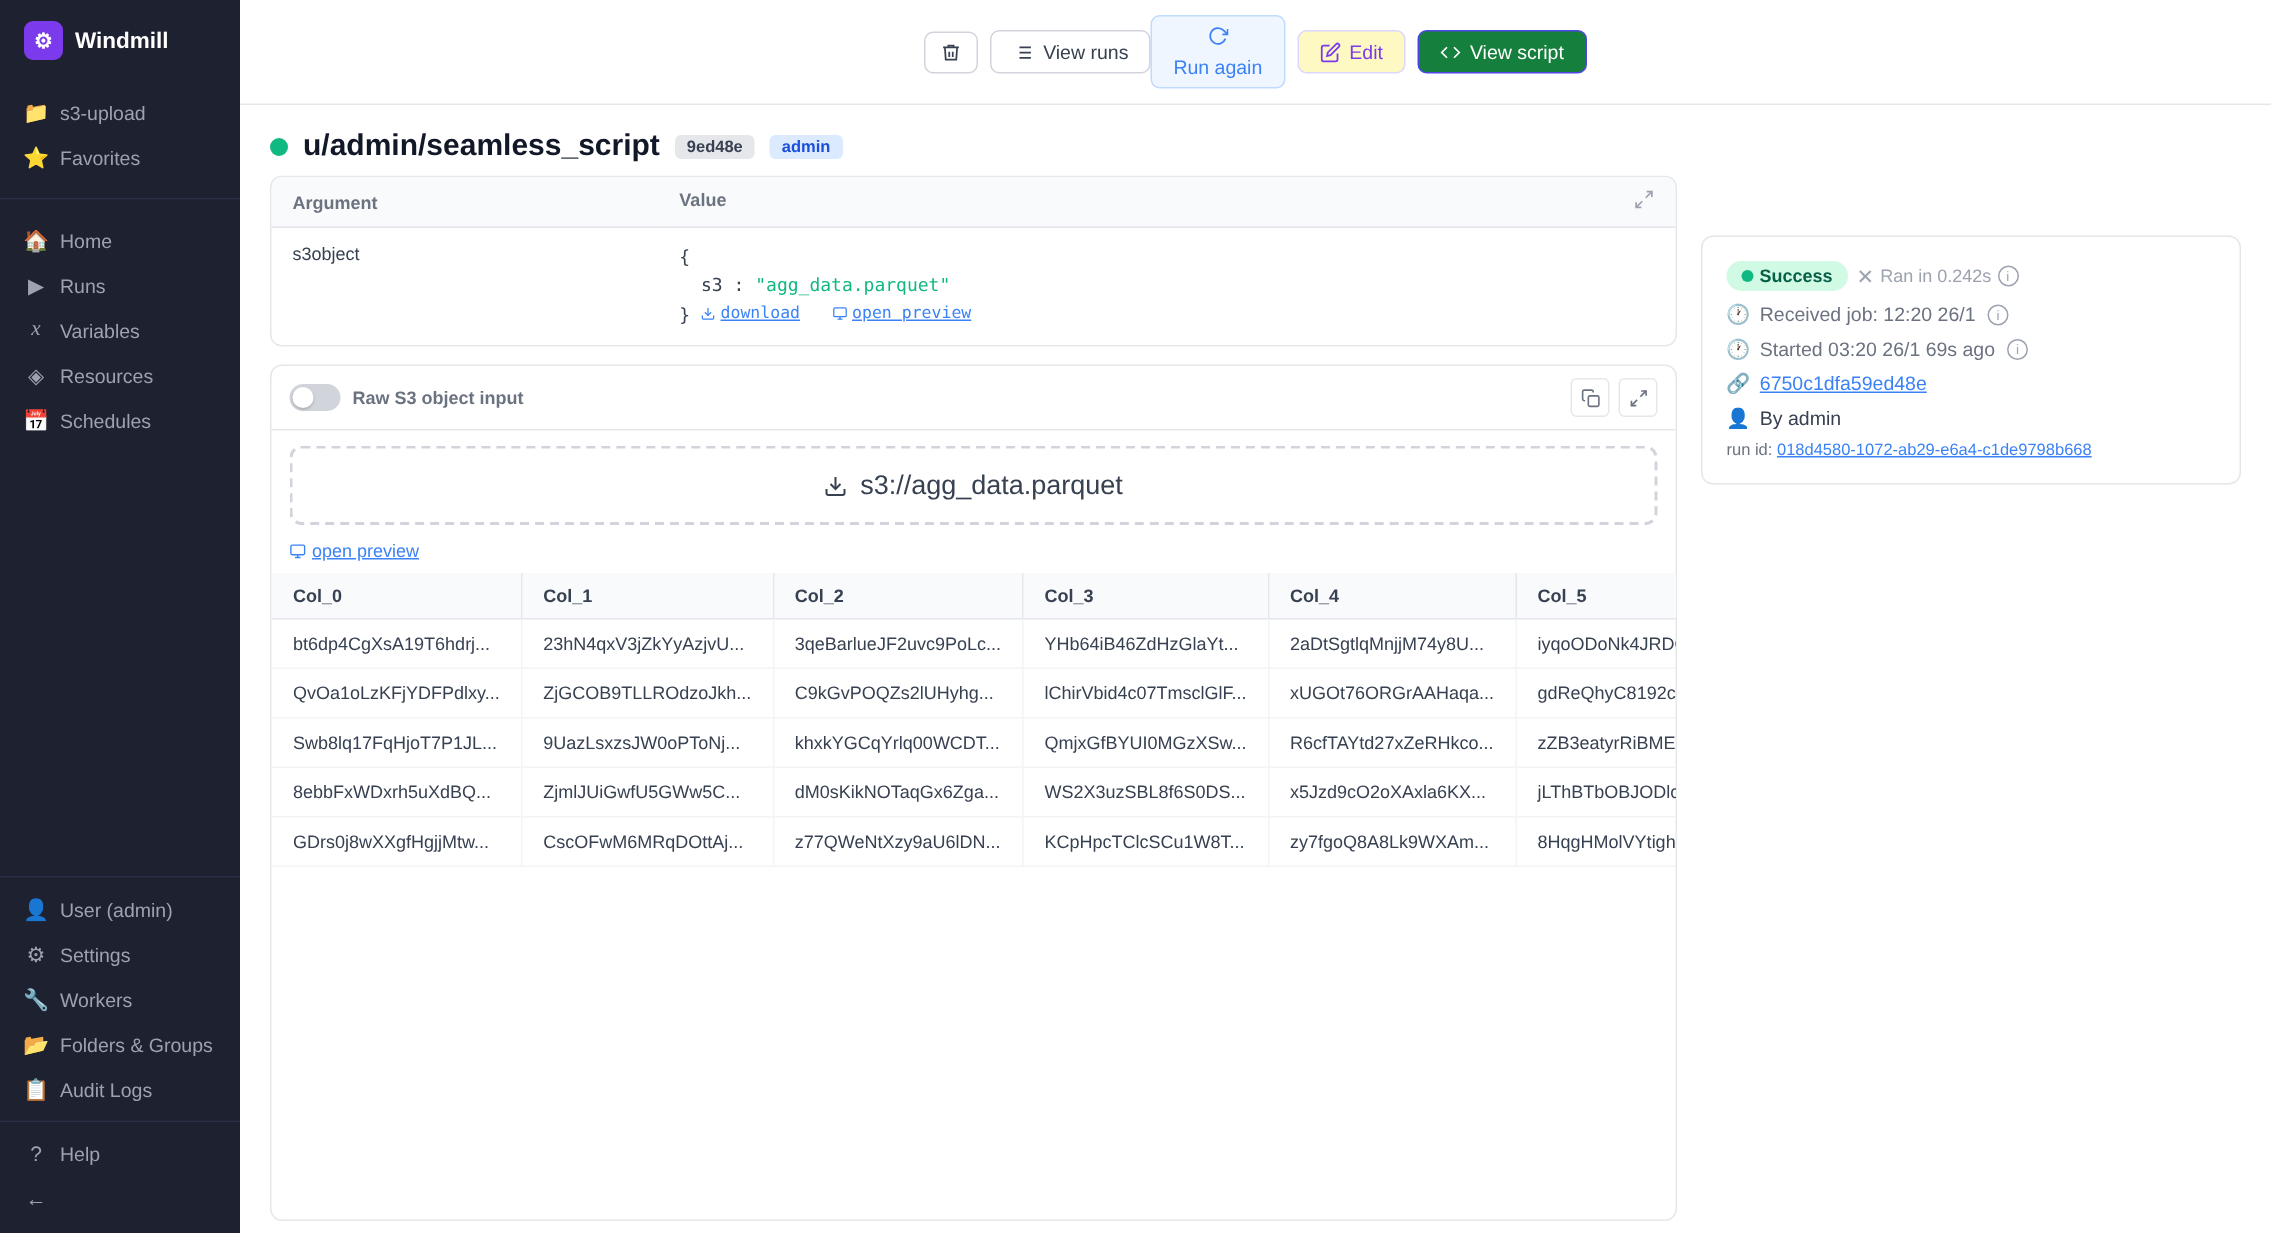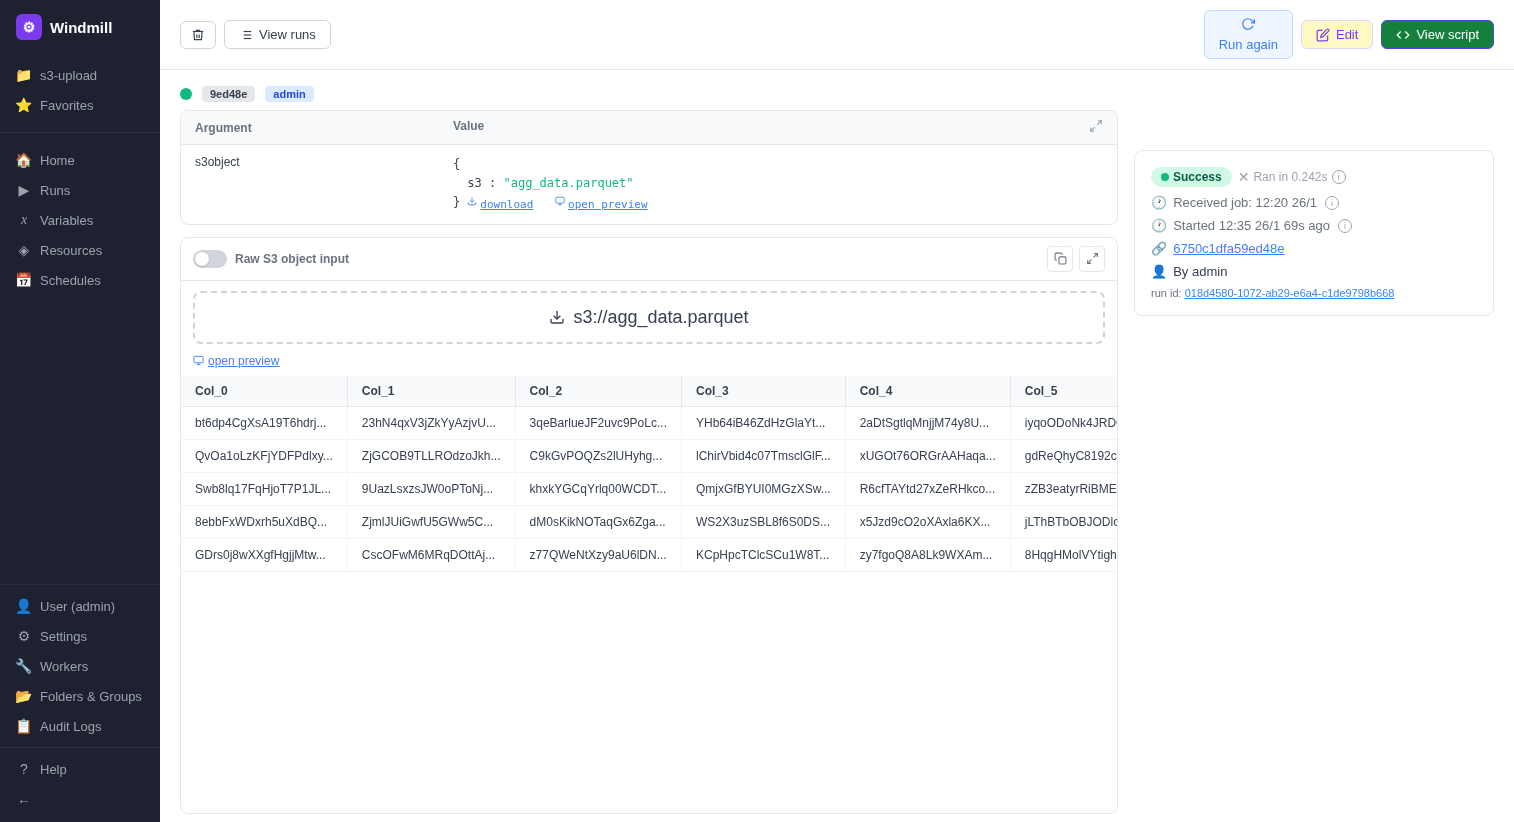--- a/index.html
+++ b/index.html
@@ -13,21 +13,21 @@
     .sidebar-item { display: flex; align-items: center; gap: 8px; padding: 7px 16px; cursor: pointer; color: #9ca3af; font-size: 13px; transition: background 0.15s; }
     .sidebar-item-icon { width: 16px; height: 16px; display: flex; align-items: center; justify-content: center; font-size: 14px; flex-shrink: 0; }
     .sidebar-divider { border: none; border-top: 1px solid #2a2f45; margin: 6px 0; }
     .sidebar-bottom { margin-top: auto; padding: 8px 0; }
     .sidebar-small-item { display: flex; align-items: center; gap: 8px; padding: 7px 16px; cursor: pointer; color: #9ca3af; font-size: 13px; }
 
     
     .main { flex: 1; display: flex; flex-direction: column; overflow: hidden; background: #fff; }
 
     
-    .topbar { display: flex; align-items: center; justify-content: space-between; padding: 10px 20px; border-bottom: 1px solid #e5e7eb; background: #fff; }
+    .topbar { display: flex; align-items: center; justify-content: center; padding: 10px 20px; border-bottom: 1px solid #e5e7eb; background: #fff; }
     .topbar-left { display: flex; align-items: center; gap: 8px; }
     .topbar-right { display: flex; align-items: center; gap: 8px; }
     .btn { display: inline-flex; align-items: center; gap: 6px; padding: 6px 14px; border-radius: 6px; border: 1px solid #d1d5db; background: #fff; cursor: pointer; font-size: 13px; color: #374151; font-weight: 500; }
     .btn-primary { background: #15803d; color: #fff; border-color: #4f46e5; }
     .btn-outline-blue { background: #eff6ff; color: #3b82f6; border-color: #bfdbfe; flex-direction: column; }
     .btn-outline-purple { background: #fef9c3; color: #7c3aed; border-color: #ddd6fe; }
     .btn-icon { padding: 6px 10px; }
 
     
     .script-header { display: flex; align-items: center; gap: 10px; padding: 16px 20px 8px; }
@@ -43,21 +43,21 @@
     
     .left-panel { flex: 1; display: flex; flex-direction: column; gap: 12px; overflow: hidden; }
 
     
     .args-table-wrap { border: 1px solid #e5e7eb; border-radius: 8px; overflow: hidden; background: #fff; flex-shrink: 0; }
     .args-table { width: 100%; border-collapse: collapse; }
     .args-table th { background: #f9fafb; padding: 8px 14px; text-align: left; font-size: 12px; font-weight: 600; color: #6b7280; border-bottom: 1px solid #e5e7eb; }
     .args-table td { padding: 10px 14px; vertical-align: top; font-size: 12px; color: #374151; }
     .args-table .expand-btn { float: right; cursor: pointer; color: #9ca3af; }
     .code-block { font-family: monospace; font-size: 12px; line-height: 1.6; color: #374151; }
-    .inline-link { color: #3b82f6; text-decoration: underline; cursor: pointer; font-size: 11px; display: inline-flex; align-items: flex-start; gap: 3px; }
+    .inline-link { color: #3b82f6; text-decoration: underline; cursor: pointer; font-size: 11px; display: inline-flex; align-items: center; gap: 3px; }
 
     
     .tabs { display: flex; border-bottom: 1px solid #e5e7eb; gap: 0; flex-shrink: 0; }
     .tab { padding: 8px 16px; cursor: pointer; font-size: 13px; color: #6b7280; border-bottom: 2px solid transparent; margin-bottom: -1px; }
     .tab.active { color: #111827; border-bottom-color: #111827; font-weight: 500; }
 
     
     .result-area { flex: 1; display: flex; flex-direction: column; overflow: hidden; border: 1px solid #e5e7eb; border-radius: 8px; background: #fff; }
     .result-toolbar { display: flex; align-items: center; justify-content: space-between; padding: 8px 12px; border-bottom: 1px solid #e5e7eb; flex-shrink: 0; }
     .toggle-wrap { display: flex; align-items: center; gap: 8px; }
@@ -211,20 +211,21 @@
             <polyline points="16 18 22 12 16 6"></polyline>
             <polyline points="8 6 2 12 8 18"></polyline>
           </svg>
         <span>View script</span>
       </button>
     </div>
   </div>
 
   <div class="script-header">
     <span class="status-dot"></span>
+    <span class="script-title">u/admin/seamless_script</span>
     <span class="badge badge-gray">9ed48e</span>
     <span class="badge badge-blue">admin</span>
   </div>
 
   <div class="content">
 
     <div class="left-panel">
 
       <div class="args-table-wrap">
         <table class="args-table">
@@ -398,21 +399,21 @@
         </div>
 
         <div class="info-row">
           <span class="info-icon">🕐</span>
           <span class="info-label">Received job: 12:20 26/1</span>
           <span style="width:14px;height:14px;border-radius:50%;border:1px solid #9ca3af;display:inline-flex;align-items:center;justify-content:center;font-size:9px;color:#9ca3af;margin-left:2px;">i</span>
         </div>
 
         <div class="info-row">
           <span class="info-icon">🕐</span>
-          <span class="info-label">Started 12:35 26/1 69s ago</span>
+          <span class="info-label">Started 03:20 26/1 69s ago</span>
           <span style="width:14px;height:14px;border-radius:50%;border:1px solid #9ca3af;display:inline-flex;align-items:center;justify-content:center;font-size:9px;color:#9ca3af;margin-left:2px;">i</span>
         </div>
 
         <div class="info-row">
           <span class="info-icon" style="color:#3b82f6;">🔗</span>
           <a class="info-link">6750c1dfa59ed48e</a>
         </div>
 
         <div class="info-row">
           <span class="info-icon">👤</span>

